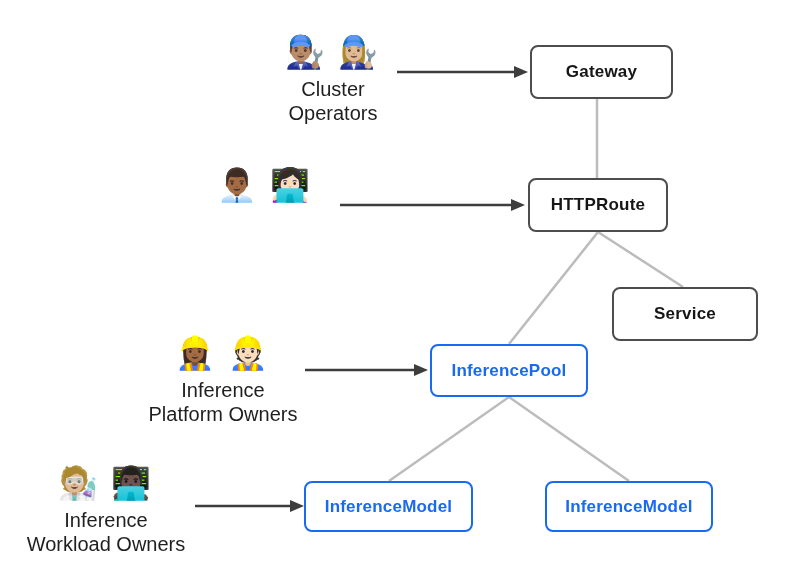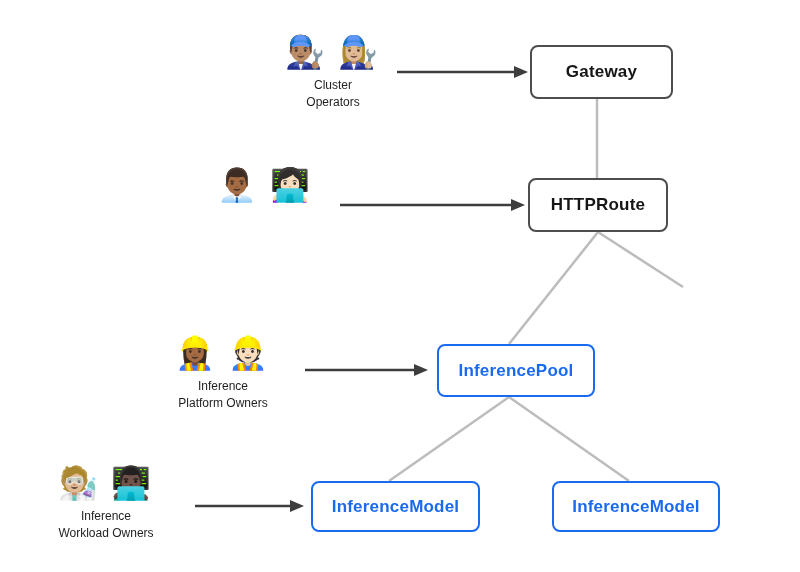--- a/index.html
+++ b/index.html
@@ -33,21 +33,20 @@
     border: 2.5px solid var(--node-border, #4d4d4d);
     border-radius: 8px;
     font-size: 17px;
     font-weight: bold;
     color: #161616;
     letter-spacing: 0.2px;
   }
   .node.accent {
     border-color: var(--accent, #1a6af0);
     color: var(--accent, #1a6af0);
-    margin-left: 7px;
   }
   #node-gateway          { left: 530px; top: 45px;  width: 143px; height: 54px; }
   #node-httproute        { left: 528px; top: 178px; width: 140px; height: 54px; }
   #node-service          { left: 612px; top: 287px; width: 146px; height: 54px; }
   #node-inference-pool   { left: 430px; top: 344px; width: 158px; height: 53px; }
   #node-inference-model-1{ left: 304px; top: 481px; width: 169px; height: 51px; }
   #node-inference-model-2{ left: 545px; top: 481px; width: 168px; height: 51px; }
 
   
   .actor {
@@ -55,22 +54,22 @@
     text-align: center;
   }
   .actor .emoji {
     font-size: 32px;
     line-height: 44px;
     letter-spacing: 2px;
     white-space: nowrap;
   }
   .actor .label {
     margin-top: 3px;
-    font-size: 12px;
-    line-height: 17px;
+    font-size: 20px;
+    line-height: 24px;
     color: #1f1f1f;
     white-space: pre-line;
   }
   #actor-cluster-operators         { left: 253px; top: 30px;  width: 160px; }
   #actor-application-developers    { left: 185px; top: 163px; width: 160px; }
   #actor-inference-platform-owners { left: 128px; top: 331px; width: 190px; }
   #actor-inference-workload-owners { left: 11px;  top: 461px; width: 190px; }
 </style>
 </head>
 <body>
@@ -117,17 +116,18 @@
   </div>
 
   <div class="actor" id="actor-inference-workload-owners">
     <div class="emoji">🧑🏼‍🔬 👨🏿‍💻</div>
     <div class="label">Inference
 Workload Owners</div>
   </div>
 
   <div class="node" id="node-gateway">Gateway</div>
   <div class="node" id="node-httproute">HTTPRoute</div>
+  <div class="node" id="node-service">Service</div>
   <div class="node accent" id="node-inference-pool">InferencePool</div>
   <div class="node accent" id="node-inference-model-1">InferenceModel</div>
   <div class="node accent" id="node-inference-model-2">InferenceModel</div>
 
 </div>
 
 </body></html>

